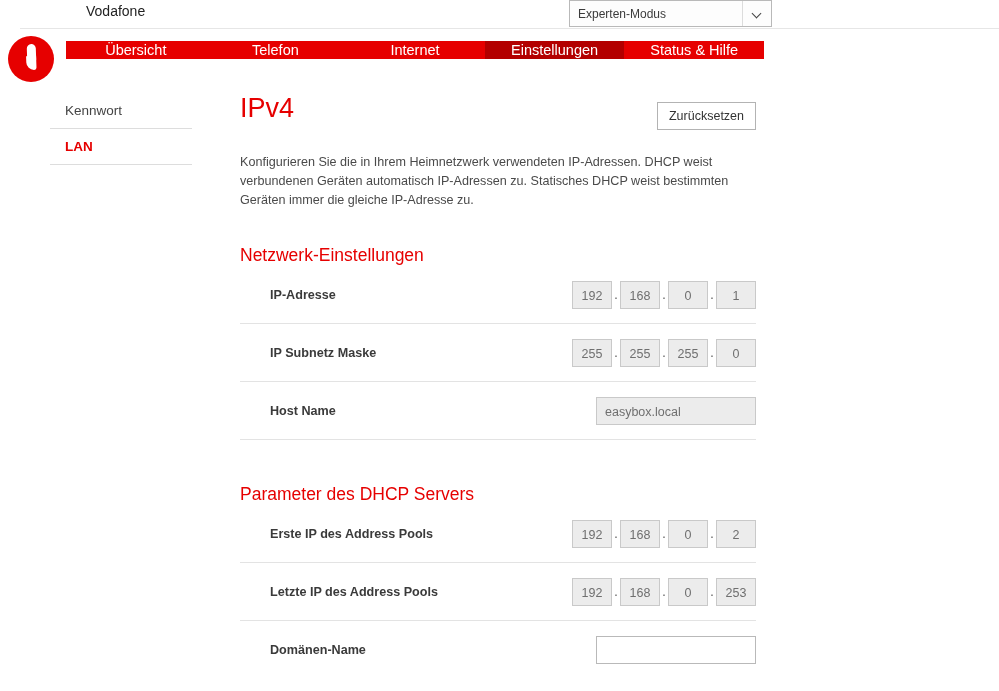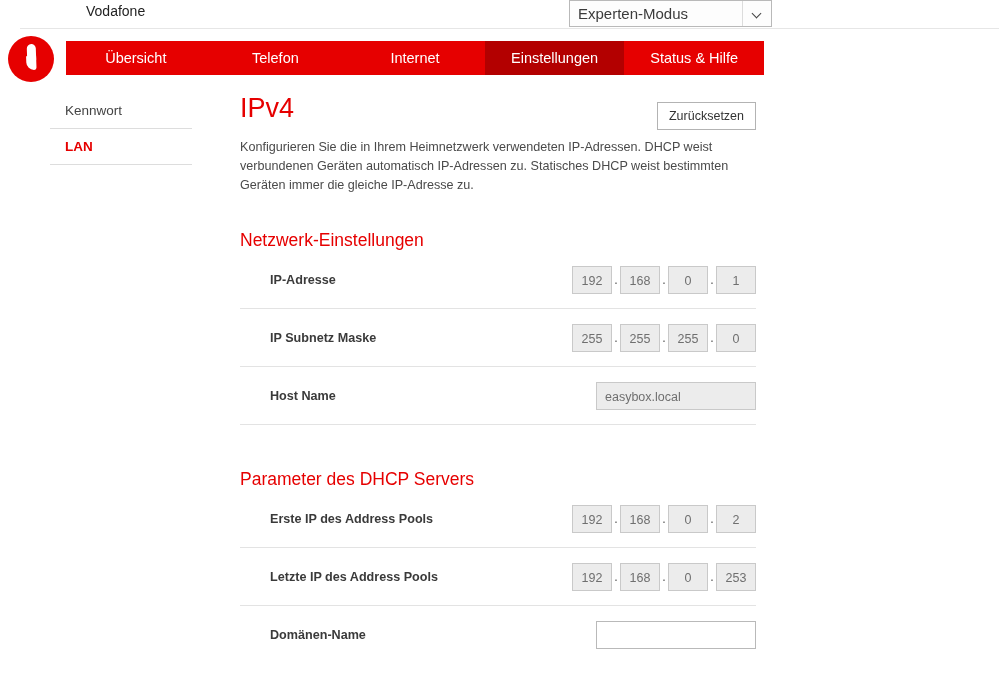--- a/index.html
+++ b/index.html
@@ -39,21 +39,21 @@
     width: 203px;
     height: 27px;
     border: 1px solid #b9b9b9;
     background: #fdfdfd;
     display: flex;
     align-items: center;
     box-sizing: border-box;
   }
   .mode-select .value {
     flex: 1;
-    font-size: 15px;
+    font-size: 12px;
     color: #3b3b3b;
     padding-left: 8px;
   }
   .mode-select .arrowbox {
     width: 28px;
     height: 100%;
     border-left: 1px solid #dcdcdc;
     display: flex;
     align-items: center;
     justify-content: center;
@@ -113,21 +113,21 @@
     border-bottom-left-radius: 10px;
     border-bottom-right-radius: 3px;
   }
 
   
   .navbar {
     position: absolute;
     left: 66px;
     top: 41px;
     width: 698px;
-    height: 34px;
+    height: 18px;
     background: #e60000;
     display: flex;
     align-items: stretch;
   }
   .navitem {
     flex: 1;
     display: flex;
     align-items: center;
     justify-content: center;
     color: #ffffff;
@@ -185,21 +185,21 @@
     height: 28px;
     border: 1px solid #b3b3b3;
     background: #ffffff;
     font-size: 12.5px;
     color: #333333;
     cursor: pointer;
     font-family: "Liberation Sans", sans-serif;
     margin-top: 8px;
   }
   .intro {
-    margin-top: 12px;
+    margin-top: 27px;
     font-size: 12.6px;
     line-height: 19px;
     color: #4a4a4a;
     width: 512px;
   }
   .section-title {
     color: #e60000;
     font-size: 17.5px;
     margin: 0;
     font-weight: normal;

